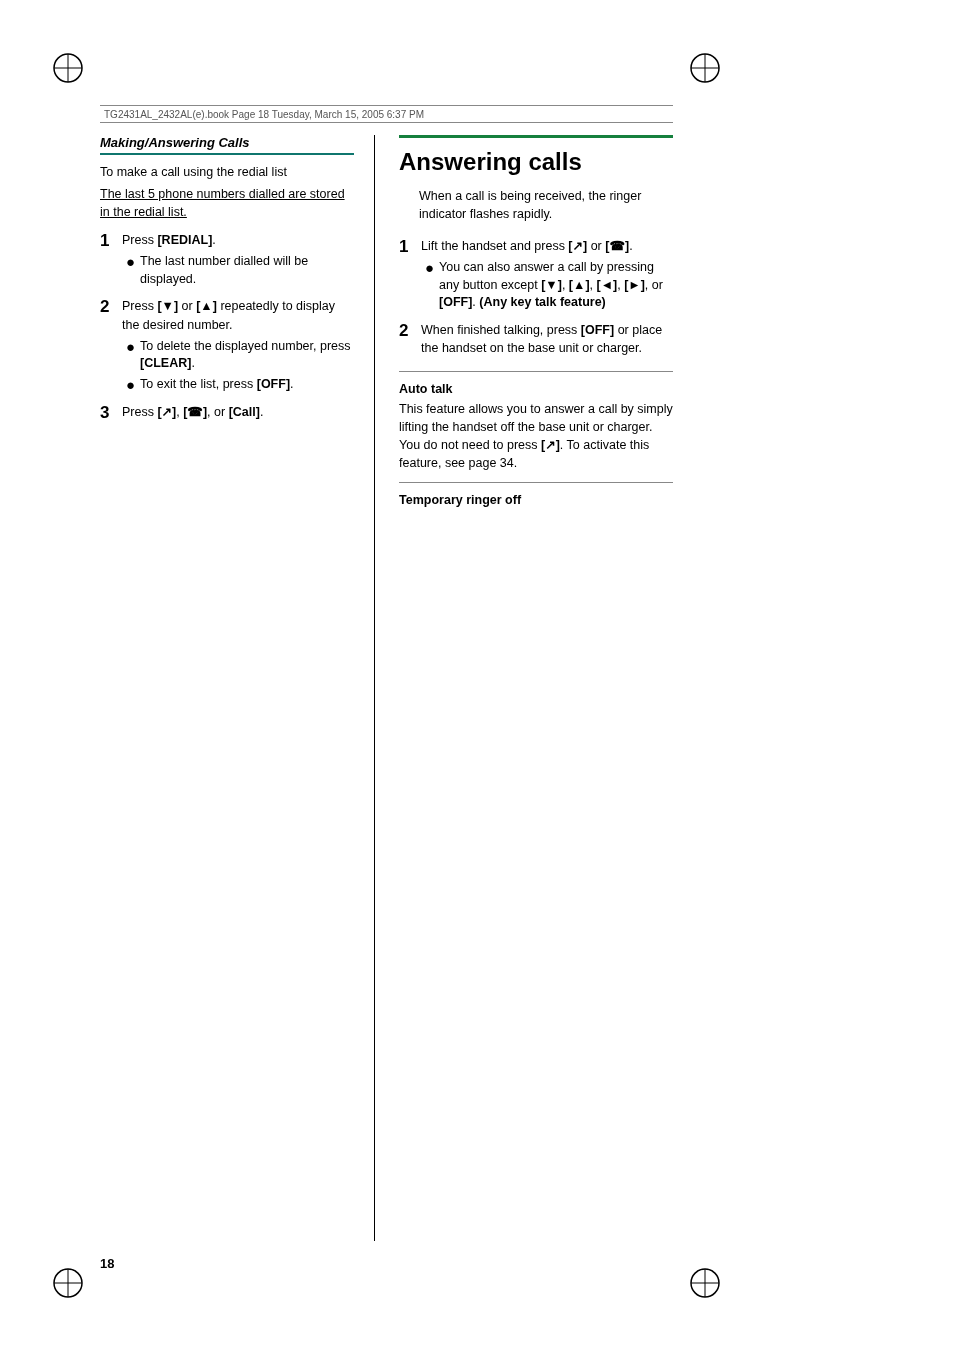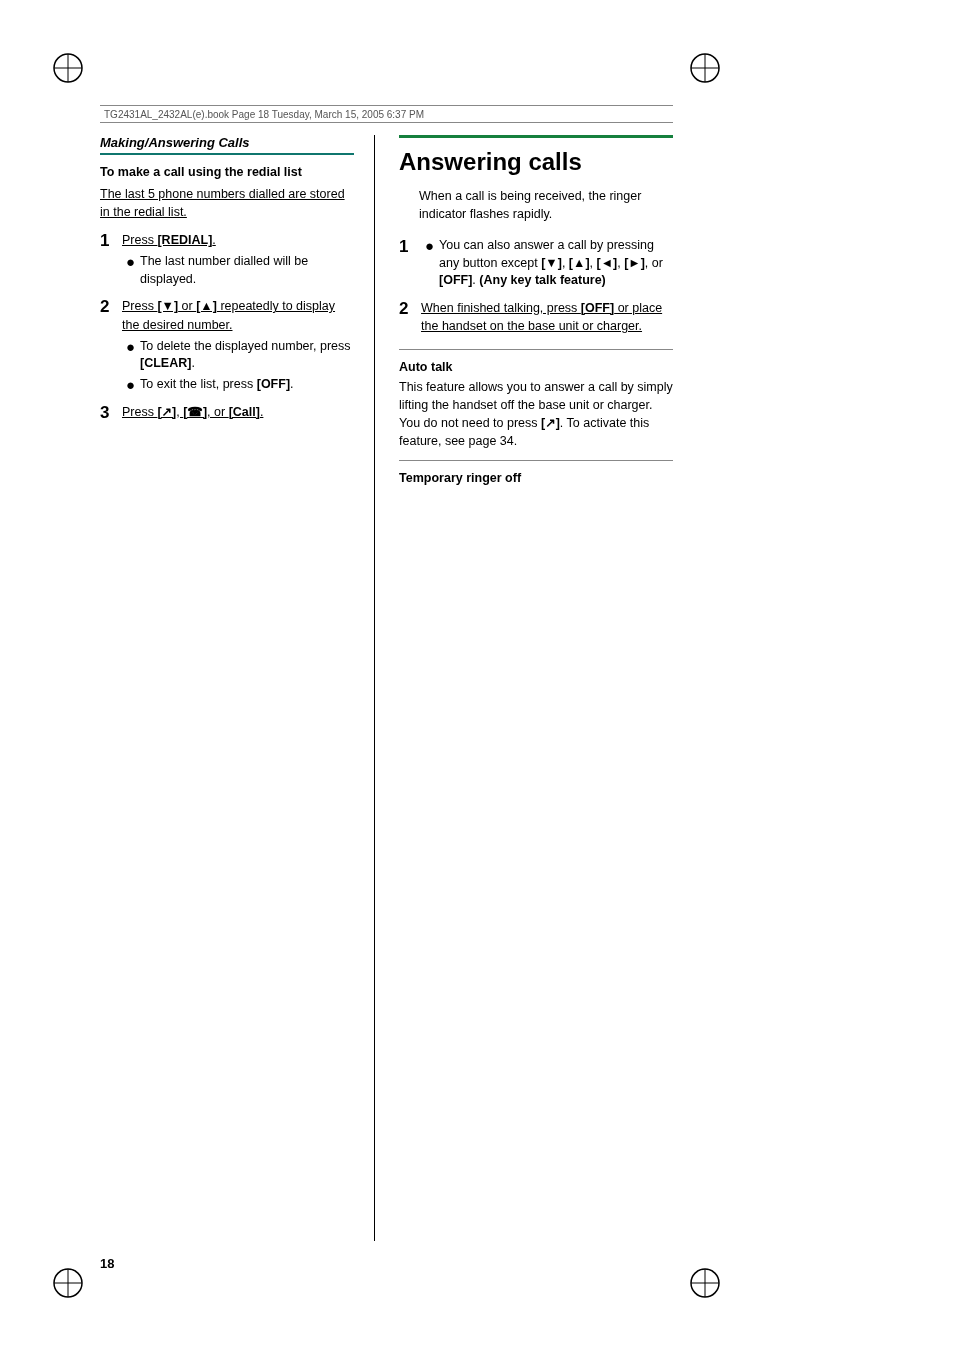--- a/index.html
+++ b/index.html
@@ -100,21 +100,21 @@
       font-weight: bold;
       font-style: italic;
       border-bottom: 2px solid #0f766e;
       padding-bottom: 3px;
       margin-bottom: 10px;
     }
 
     
     .sub-heading {
       font-size: 12.5px;
-      font-weight: bold;
+      font-weight: normal;
       margin-bottom: 6px;
     }
 
     .intro-text {
       font-size: 12.5px;
       margin-bottom: 10px;
       line-height: 1.45;
       text-decoration: underline;
     }
 
@@ -133,21 +133,20 @@
     }
 
     .step-content {
       flex: 1;
       font-size: 12.5px;
       line-height: 1.45;
     }
 
     .step-content .step-main {
       margin-bottom: 4px;
-      text-decoration: underline;
     }
 
     
     .bullet-list {
       list-style: none;
       margin-left: 4px;
     }
 
     .bullet-list li {
       display: flex;
@@ -301,20 +300,23 @@
 
     <div class="right-column">
 
       <div class="right-title">Answering calls</div>
 
       <div class="right-intro">When a call is being received, the ringer indicator flashes rapidly.</div>
 
       <div class="step">
         <div class="step-number">1</div>
         <div class="step-content">
+          <div class="step-main">
+            Lift the handset and press <b>[↗]</b> or <b>[☎]</b>.
+          </div>
           <ul class="bullet-list">
             <li>
               <span class="bullet-dot">●</span>
               <span class="bullet-text">You can also answer a call by pressing any button except <b>[▼]</b>, <b>[▲]</b>, <b>[◄]</b>, <b>[►]</b>, or <b>[OFF]</b>. <b>(Any key talk feature)</b></span>
             </li>
           </ul>
         </div>
       </div>
 
       <div class="step">

